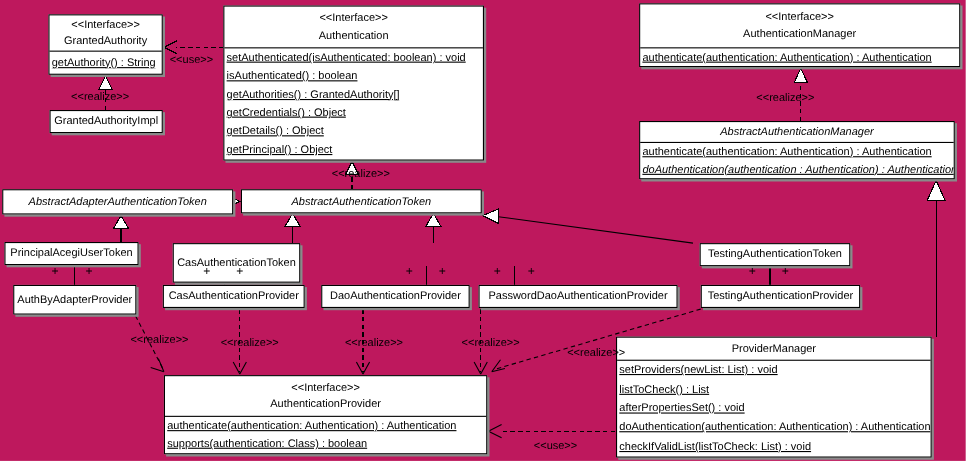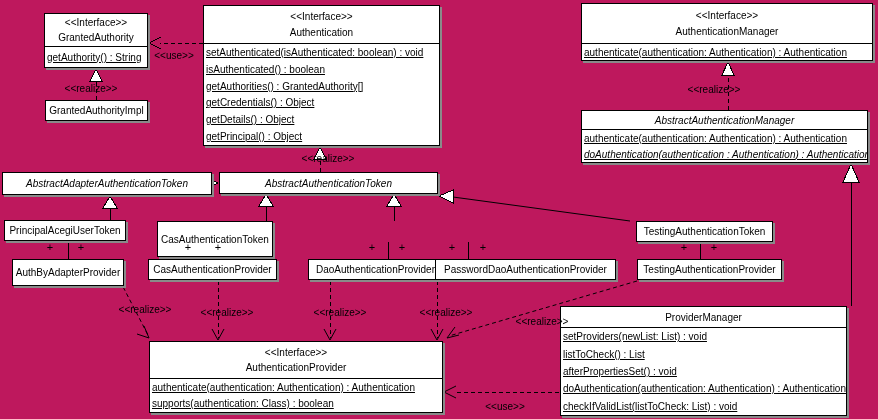--- a/index.html
+++ b/index.html
@@ -188,21 +188,21 @@
   </div>
 
   <div class="uml-box simple" style="left:12px;top:259px;width:112px;height:27px">
     <div>AuthByAdapterProvider</div>
   </div>
 
   <div class="uml-box simple" style="left:148px;top:259px;width:129px;height:21px">
     <div>CasAuthenticationProvider</div>
   </div>
 
-  <div class="uml-box simple" style="left:308px;top:259px;width:135px;height:21px">
+  <div class="uml-box simple" style="left:292px;top:259px;width:135px;height:21px">
     <div>DaoAuthenticationProvider</div>
   </div>
 
   <div class="uml-box simple" style="left:435px;top:259px;width:181px;height:21px">
     <div>PasswordDaoAuthenticationProvider</div>
   </div>
 
   <div class="uml-box simple" style="left:637px;top:259px;width:145px;height:21px">
     <div>TestingAuthenticationProvider</div>
   </div>

